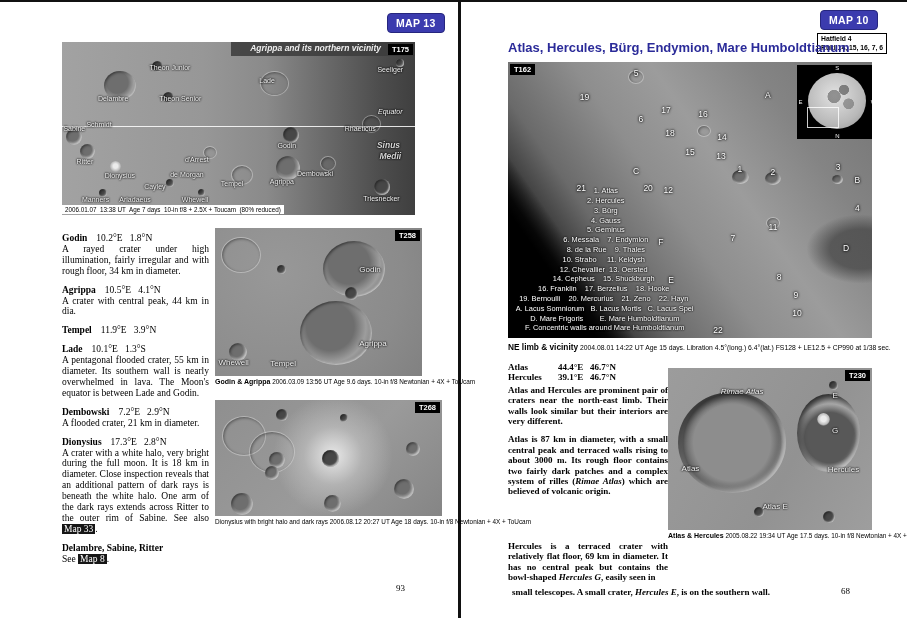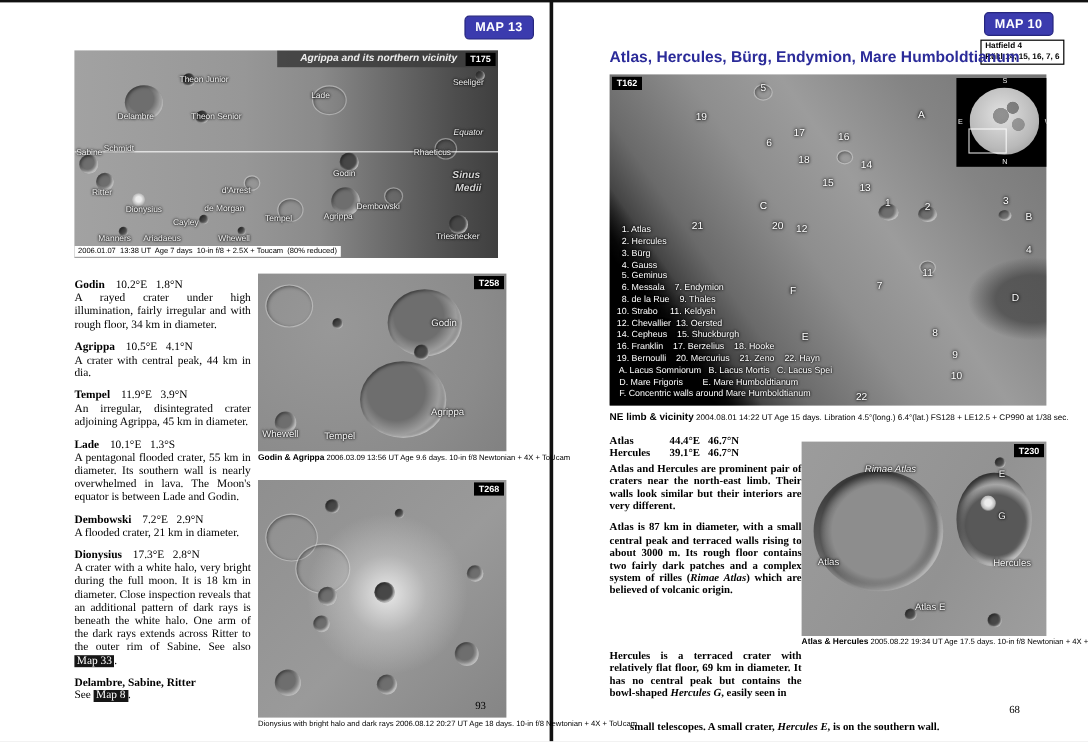--- a/index.html
+++ b/index.html
@@ -53,21 +53,21 @@
   
   .sub{position:absolute;}
   .sub .photo{position:relative;width:100%;}
   .subcap{font-size:6.4px;margin-top:2px;white-space:nowrap;}
   .subcap b{font-size:7px;}
 
   
   .rtitle{position:absolute;left:508px;top:40px;color:#2b2b99;font-weight:bold;font-size:13px;}
   .nlist{position:absolute;left:6px;top:45%;color:#fff;font-size:7.4px;line-height:9.8px;
          text-shadow:0 0 2px #000,0 0 2px #000;z-index:4;}
-  .nlist div{white-space:pre;}
+  .nlist div{white-space:pre;text-align:center;}
   .necap{position:absolute;left:508px;top:342px;width:372px;font-size:6.8px;white-space:nowrap;}
   .necap b{font-size:8.3px;}
   .rcol{position:absolute;left:508px;top:362px;width:160px;font-family:"Liberation Serif",serif;
         font-size:9px;line-height:10.4px;text-align:justify;font-weight:bold;}
   .rcol p{margin:0 0 8px 0;}
   .drow b{display:inline-block;width:50px;}
   .dcoords{white-space:pre;}
   .wide{width:305px;text-align:left;}
 
   
@@ -157,21 +157,21 @@
             <span>A rayed crater under high illumination, fairly irregular and with rough floor, 34 km in diameter.</span><span></span>
           </div>
 
           <div class="entry">
             <div class="ehead"><b>Agrippa</b><span class="ecoords">10.5°E   4.1°N</span></div>
             <span>A crater with central peak, 44 km in dia.</span><span></span>
           </div>
 
           <div class="entry">
             <div class="ehead"><b>Tempel</b><span class="ecoords">11.9°E   3.9°N</span></div>
-            <span>An irregular, disintegrated crater adjoining Agrippa, 45 km in diameter.</span><span></span>
+            <span></span>
           </div>
 
           <div class="entry">
             <div class="ehead"><b>Lade</b><span class="ecoords">10.1°E   1.3°S</span></div>
             <span>A pentagonal flooded crater, 55 km in diameter. Its southern wall is nearly overwhelmed in lava. The Moon's equator is between Lade and Godin.</span><span></span>
           </div>
 
           <div class="entry">
             <div class="ehead"><b>Dembowski</b><span class="ecoords">7.2°E   2.9°N</span></div>
             <span>A flooded crater, 21 km in diameter.</span><span></span>
@@ -205,23 +205,23 @@
             <span class="mlabel" style="left: 9%; top: 90.5%;">Whewell</span>
             <span class="mlabel" style="left: 32.9%; top: 91.5%;">Tempel</span>
           </div>
       </div>
       <div class="subcap">
         <b>Godin &amp; Agrippa</b> <span>2006.03.09 13:56 UT  Age 9.6 days.  10-in f/8 Newtonian + 4X + ToUcam</span>
       </div>
     </div>
 
     <div class="sub" style="left:215px;top:400px;width:207px;">
-      <div class="photo" style="height:198px;background:
+      <div class="photo" style="height:116px;background:
            radial-gradient(circle at 52% 48%,rgba(230,230,230,.9) 4%,rgba(200,200,200,.55) 22%,rgba(150,150,150,0) 45%),
-           linear-gradient(135deg,#8f8f8f,#9a9a9a 55%,#858585);">
+           linear-gradient(135deg,#8f8f8f,#9a9a9a 55%,#858585); padding-left: 20px;">
         <div class="tcode">T268</div>
         <div class="cr dark" style="left:47%;top:43%;width:17px;height:17px;"></div>
         <div class="cr ghost" style="left:3%;top:14%;width:42px;height:38px;"></div>
         <div class="cr ghost" style="left:15%;top:27%;width:44px;height:40px;"></div>
         <div class="cr" style="left:24%;top:45%;width:16px;height:16px;"></div>
         <div class="cr" style="left:22%;top:57%;width:14px;height:14px;"></div>
         <div class="cr" style="left:7%;top:80%;width:22px;height:22px;"></div>
         <div class="cr" style="left:79%;top:68%;width:20px;height:20px;"></div>
         <div class="cr" style="left:84%;top:36%;width:14px;height:14px;"></div>
         <div class="cr" style="left:48%;top:82%;width:17px;height:17px;"></div>
@@ -325,21 +325,21 @@
     <div class="rcol">
       <div>
 
           <div class="drow"><b>Atlas</b><span class="dcoords">44.4°E   46.7°N</span></div>
 
           <div class="drow"><b>Hercules</b><span class="dcoords">39.1°E   46.7°N</span></div>
         </div>
       <p style="margin-top:2px;">Atlas and Hercules are prominent pair of craters near the north-east limb. Their walls look similar but their interiors are very different.</p>
       <p><span>Atlas is 87 km in diameter, with a small central peak and terraced walls rising to about 3000 m. Its rough floor contains two fairly dark patches and a complex system of rilles (</span><i><b>Rimae Atlas</b></i><span>) which are believed of volcanic origin.</span></p>
       <p style="margin-bottom:0;margin-top:44px;"><span>Hercules is a terraced crater with relatively flat floor, 69 km in diameter. It has no central peak but contains the bowl-shaped </span><i><b>Hercules G</b></i><span>, easily seen in</span></p>
-      <p class="wide" style="margin:17px;"><span>small telescopes. A small crater, </span><i><b>Hercules E</b></i><span>, is on the southern wall.</span></p>
+      <p class="wide" style="margin:4px;"><span>small telescopes. A small crater, </span><i><b>Hercules E</b></i><span>, is on the southern wall.</span></p>
     </div>
 
     <div class="sub" style="left:668px;top:368px;width:204px;">
       <div class="photo" style="height:162px;background:linear-gradient(120deg,#9c9c9c,#929292 60%,#9e9e9e);">
         <div class="tcode">T230</div>
         <div style="position:absolute;left:5%;top:15%;width:53%;height:62%;border-radius:50%;
              background:radial-gradient(circle at 50% 50%,#8d8d8d 52%,#636363 66%,#b0b0b0 76%,#787878 90%);
              box-shadow:inset 3px 4px 7px rgba(0,0,0,.6),inset -3px -3px 5px rgba(255,255,255,.5);"></div>
         <div style="position:absolute;left:63%;top:16%;width:31%;height:48%;border-radius:50%;
              background:radial-gradient(circle at 52% 56%,#585858 46%,#a8a8a8 62%,#6d6d6d 80%);

